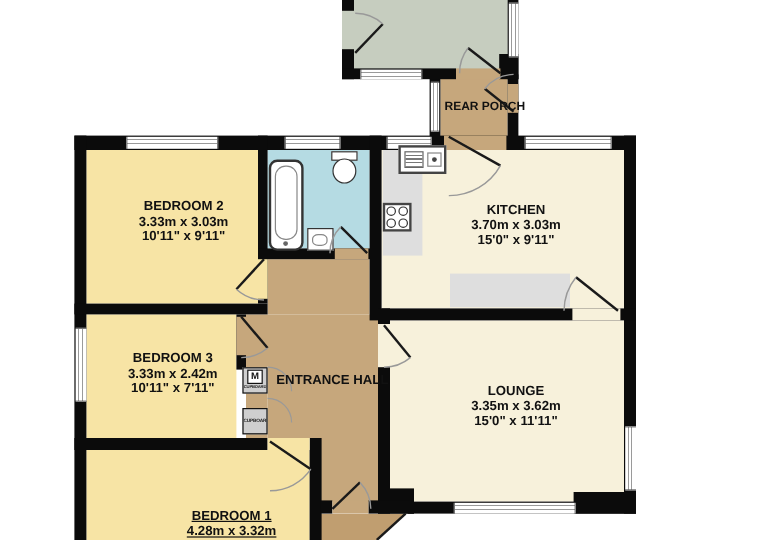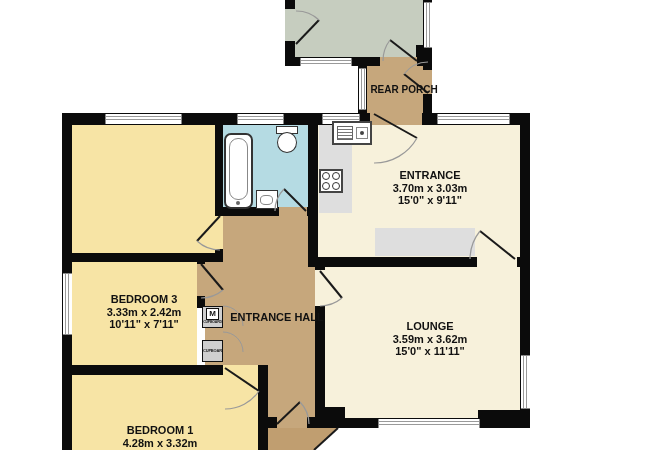--- a/index.html
+++ b/index.html
@@ -153,36 +153,41 @@
       <path stroke="#1a1a1a" stroke-width="2" d="M515,259 L480,231"></path>
       <path stroke="#999" stroke-width="1.2" d="M480,231 A45,45 0 0 0 470,259"></path>
       <path stroke="#1a1a1a" stroke-width="2" d="M277,424 L300,402"></path>
       <path stroke="#999" stroke-width="1.2" d="M300,402 A32,32 0 0 1 309,424"></path>
       <path stroke="#1a1a1a" stroke-width="2" d="M338,428 L314,450"></path>
       <path stroke="#999" stroke-width="1" d="M223,306 A20,20 0 0 1 243,326"></path>
       <path stroke="#999" stroke-width="1" d="M223,332 A20,20 0 0 1 243,352"></path>
     </g>
   </svg>
 
+  <div class="lbl" style="left:143px;top:166px;">
+    <div>BEDROOM 2</div>
+    <div>3.33m  x 3.03m</div>
+    <div>10'11"  x 9'11"</div>
+  </div>
   <div class="lbl" style="left:420px;top:169px;">
-    <div>ENTRANCE</div>
+    <div>KITCHEN</div>
     <div>3.70m  x 3.03m</div>
     <div>15'0"  x 9'11"</div>
   </div>
   <div class="lbl" style="left:134px;top:293px;">
     <div>BEDROOM 3</div>
     <div>3.33m  x 2.42m</div>
     <div>10'11"  x 7'11"</div>
   </div>
   <div class="lbl" style="left:420px;top:320px;">
     <div>LOUNGE</div>
-    <div>3.59m  x 3.62m</div>
+    <div>3.35m  x 3.62m</div>
     <div>15'0"  x 11'11"</div>
   </div>
-  <div class="lbl" style="left:150px;top:424px;">
+  <div class="lbl" style="left:183px;top:424px;text-decoration:underline;">
     <div>BEDROOM 1</div>
     <div>4.28m  x 3.32m</div>
   </div>
   <div class="lbl" style="left:267px;top:311px;">
     <div>ENTRANCE HALL</div>
   </div>
   <div class="lbl small" style="left:394px;top:84px;">
     <div>REAR PORCH</div>
   </div>
 

